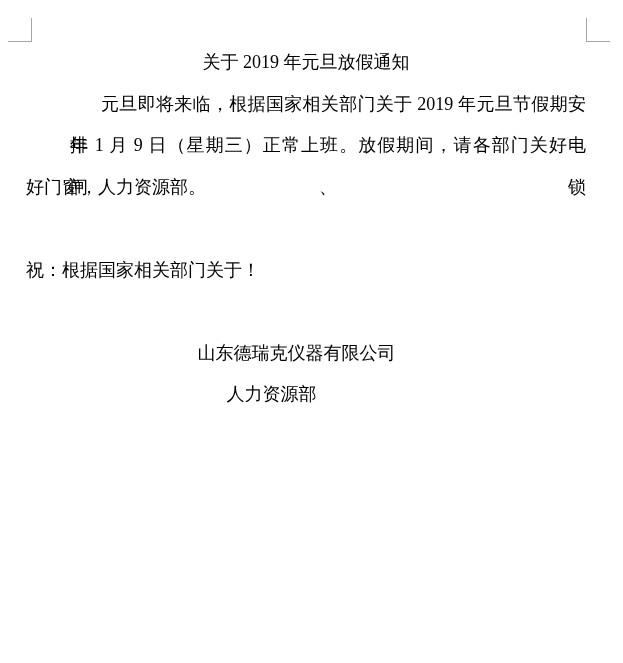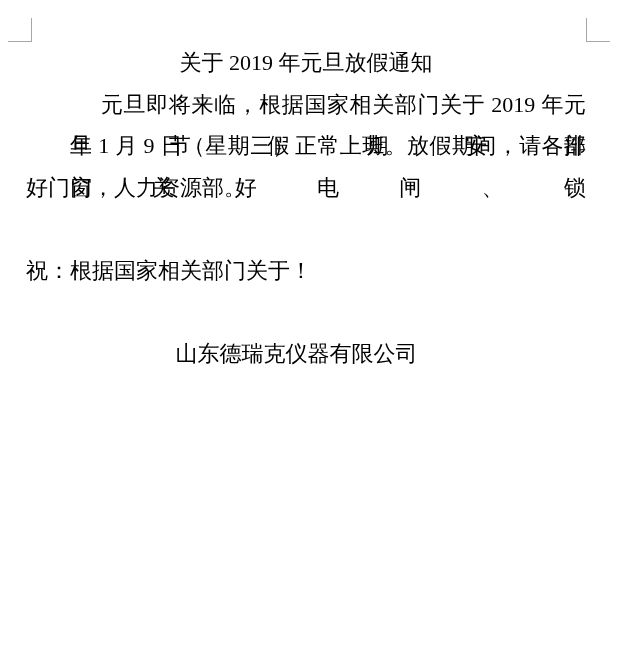--- a/index.html
+++ b/index.html
@@ -11,21 +11,21 @@
     font-family: "Liberation Serif", "DejaVu Serif", serif;
   }
   .page { position: relative; width: 623px; height: 663px; overflow: hidden; background: var(--bg, #ffffff); }
 
   
   .corner { position: absolute; top: 18px; width: 24px; height: 24px; }
   .corner-left  { left: 8px;   border-right: 1px solid var(--marker, #a6a6a6); border-bottom: 1px solid var(--marker, #a6a6a6); }
   .corner-right { left: 586px; border-left: 1px solid var(--marker, #a6a6a6);  border-bottom: 1px solid var(--marker, #a6a6a6); }
 
   .content { position: absolute; left: 26px; top: 42px; width: 560px; }
-  .line { height: 41.5px; line-height: 41.5px; font-size: 22px; white-space: nowrap; overflow: visible; }
+  .line { height: 41.5px; line-height: 41.5px; font-size: 18px; white-space: nowrap; overflow: visible; }
   .wrapok { white-space: normal; }
   .center  { text-align: center; }
   .justify { text-align: justify; text-align-last: justify; margin-left: 44px; }
   .indent  { text-indent: 31px; }
   .sig { text-align: center; }
   .sig-company { padding-right: 19px; }
   .sig-dept    { padding-right: 69px; }
   .sig-date    { padding-right: 43px; }
 </style>
 </head>
@@ -37,14 +37,15 @@
 
   <div class="content">
     <div class="line center">关于 2019 年元旦放假通知</div>
     <div class="line justify indent wrapok">元旦即将来临，根据国家相关部门关于 2019 年元旦节假期安排</div>
     <div class="line justify wrapok">年 1 月 9 日（星期三）正常上班。放假期间，请各部门关好电闸、锁</div>
     <div class="line">好门窗，人力资源部。</div>
     <div class="line"></div>
     <div class="line">祝：根据国家相关部门关于！</div>
     <div class="line"></div>
     <div class="line sig sig-company">山东德瑞克仪器有限公司</div>
+    <div class="line sig sig-dept">人力资源部</div>
   </div>
 </div>
 
 </body></html>

